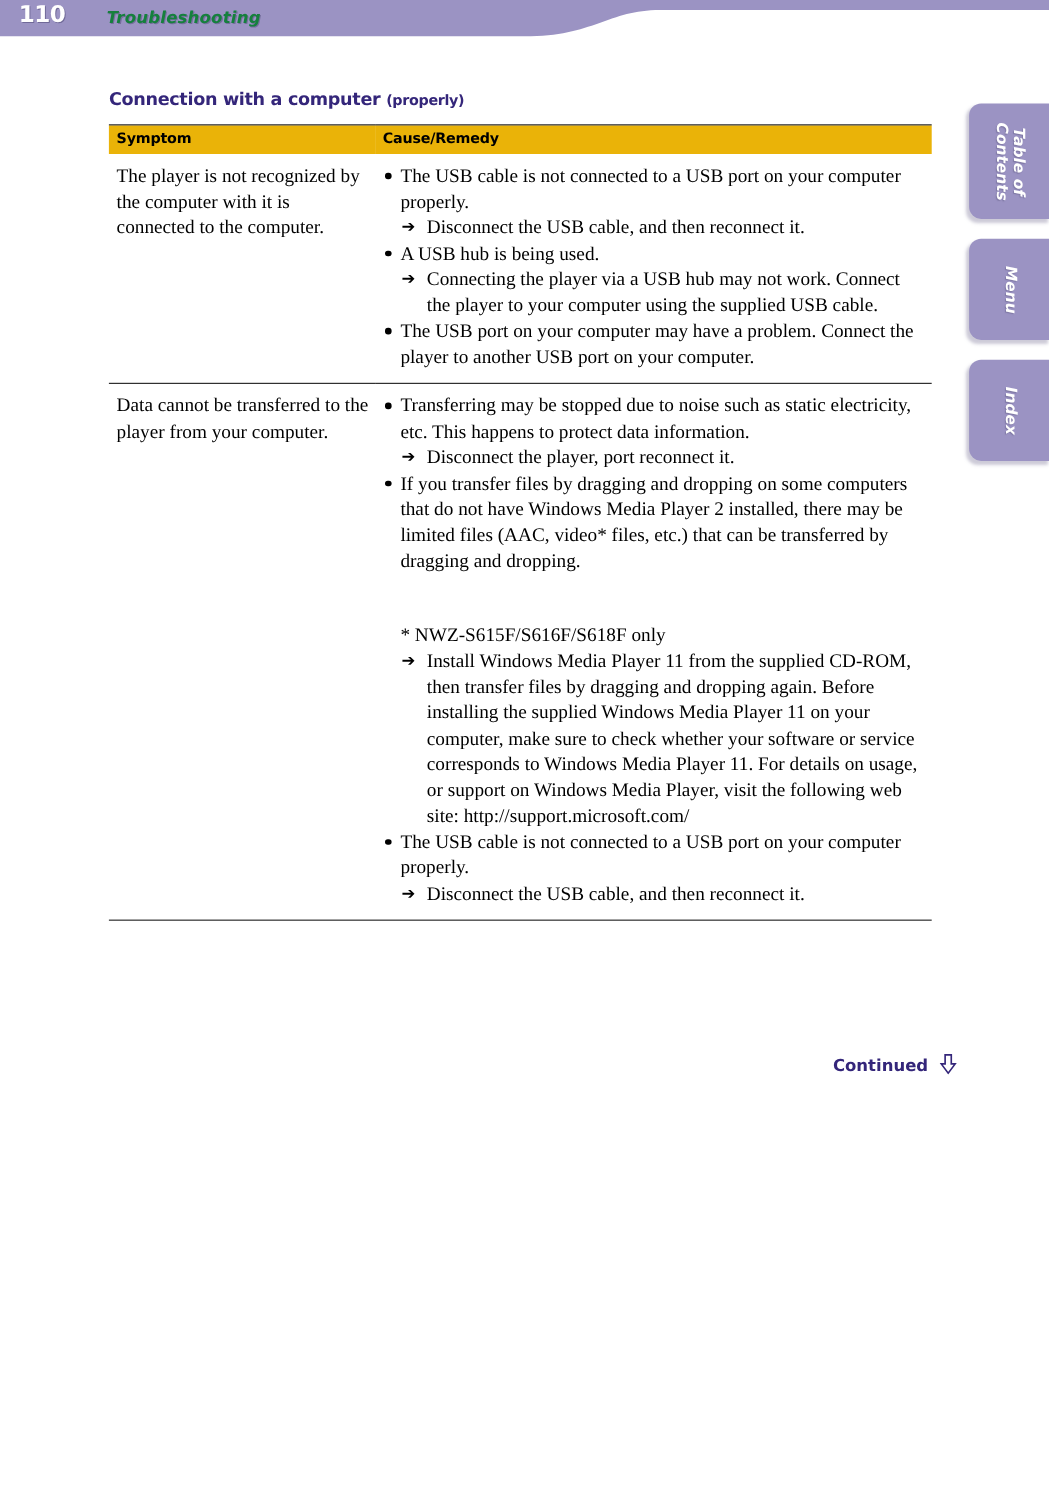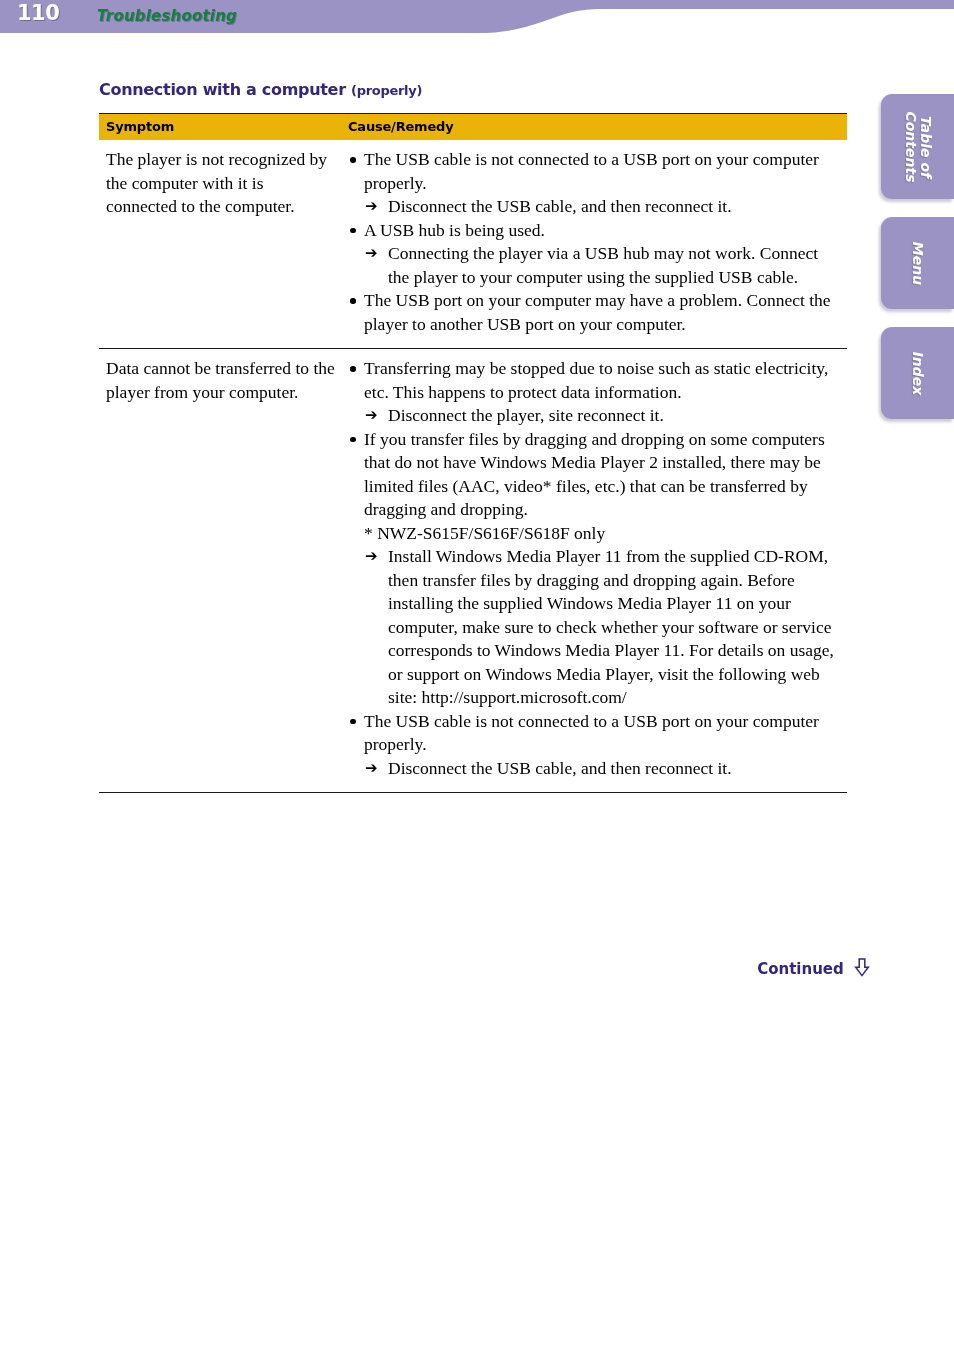--- a/index.html
+++ b/index.html
@@ -189,20 +189,21 @@
     left: 1px;
     top: 0;
     font-family: "DejaVu Sans", sans-serif;
     font-weight: bold;
     font-size: 15px;
     line-height: 23.5px;
   }
   .note-line {
     display: block;
     padding-left: 0;
+    margin-top: 44px;
   }
 
   
   .continued-footer {
     position: absolute;
     left: 0;
     top: 958px;
     width: 847px;
     text-align: right;
     font-family: "DejaVu Sans", sans-serif;
@@ -299,21 +300,21 @@
 
       <tr class="row-sep">
         <td>Data cannot be transferred to the player from your computer.</td>
         <td>
           <ul class="causes">
             <li>
               <span class="bullet-dot"></span>
               <span class="cause-text">Transferring may be stopped due to noise such as static electricity, etc. This happens to protect data information.</span>
               <span class="arrow-line">
                 <span class="arrow-glyph">➔</span>
-                <span>Disconnect the player, site reconnect it.</span>
+                <span>Disconnect the player, port reconnect it.</span>
               </span>
             </li>
             <li>
               <span class="bullet-dot"></span>
               <span class="cause-text">If you transfer files by dragging and dropping on some computers that do not have Windows Media Player 2 installed, there may be limited files (AAC, video* files, etc.) that can be transferred by dragging and dropping.</span>
               <span class="note-line">* NWZ-S615F/S616F/S618F only</span>
               <span class="arrow-line">
                 <span class="arrow-glyph">➔</span>
                 <span>Install Windows Media Player 11 from the supplied CD-ROM, then transfer files by dragging and dropping again. Before installing the supplied Windows Media Player 11 on your computer, make sure to check whether your software or service corresponds to Windows Media Player 11. For details on usage, or support on Windows Media Player, visit the following web site: http://support.microsoft.com/</span>
               </span>

